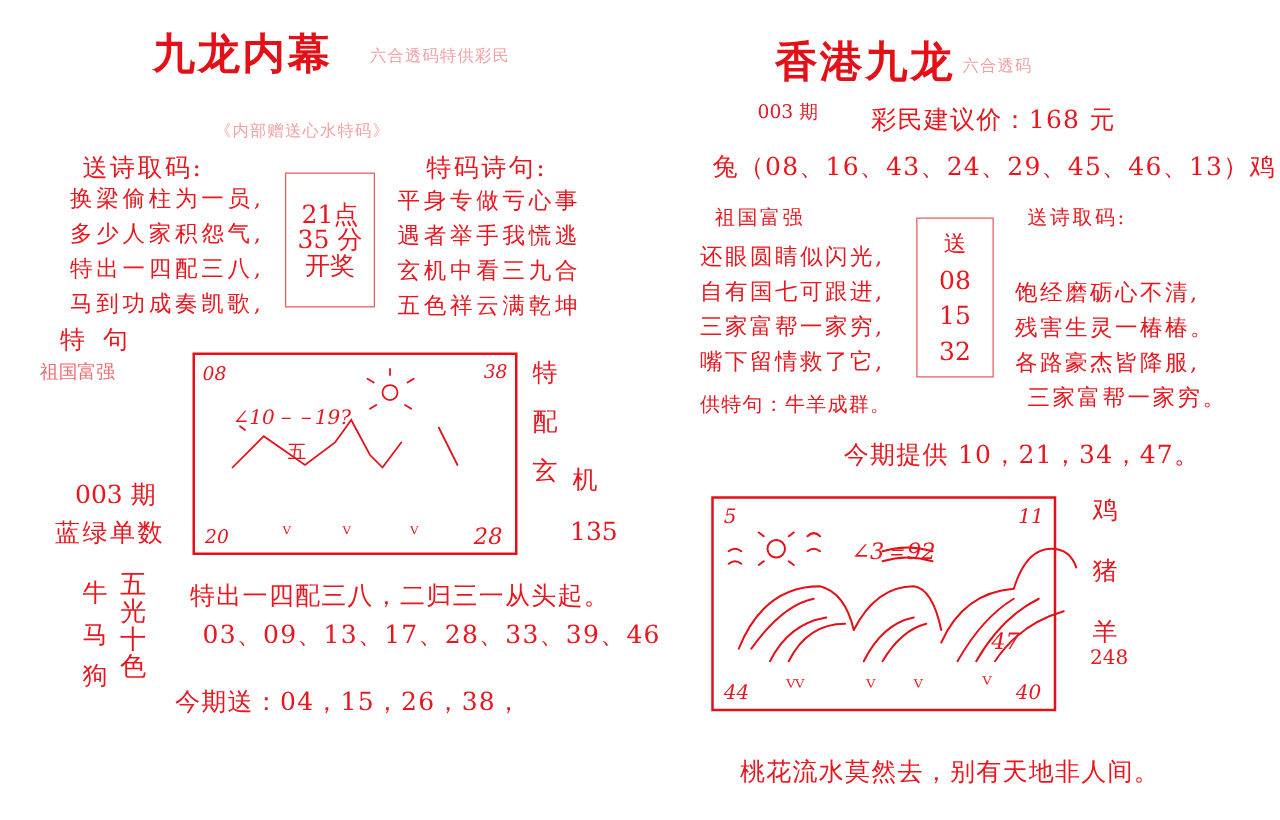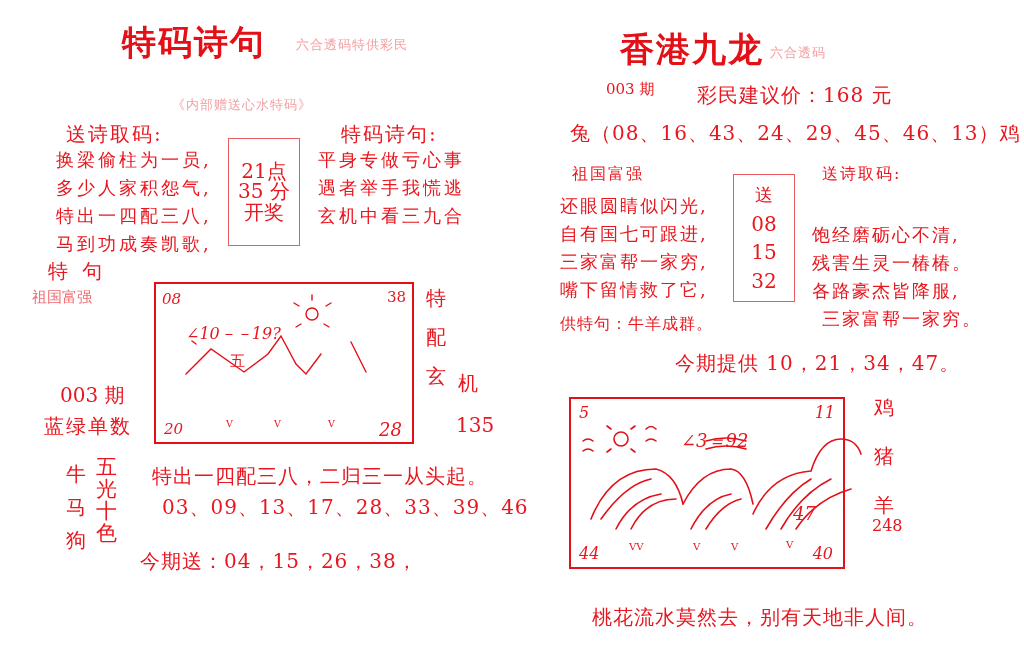--- a/index.html
+++ b/index.html
@@ -19,21 +19,21 @@
   .boxthick { position: absolute; border: 2.5px solid #e31018; }
   .vert { display: flex; flex-direction: column; align-items: center; }
   .centered { display: flex; flex-direction: column; align-items: center; justify-content: center; }
   svg { position: absolute; left: 0; top: 0; overflow: visible; }
 </style>
 </head>
 <body>
 
 <div>
 
-  <div class="abs title" style="left:122px; top:20px;">特码诗句</div>
+  <div class="abs title" style="left:122px; top:20px;">九龙内幕</div>
   <div class="abs sub" style="left:296px; top:36px;">六合透码特供彩民</div>
   <div class="abs sub" style="left:172px; top:96px;text-align:center;">《内部赠送心水特码》</div>
 
   <div class="abs t17" style="left:66px; top:121px; letter-spacing:2px;">送诗取码:</div>
   <div class="abs poem" style="left:56px; top:146px;">
     <div>换梁偷柱为一员,</div>
     <div>多少人家积怨气,</div>
     <div>特出一四配三八,</div>
     <div>马到功成奏凯歌,</div>
   </div>
@@ -44,34 +44,35 @@
     <div class="t17" style="line-height:20px;">21点</div>
     <div class="t17" style="line-height:20px;">35 分</div>
     <div class="t17" style="line-height:22px;">开奖</div>
   </div>
 
   <div class="abs t17" style="left:341px; top:121px; letter-spacing:2px;">特码诗句:</div>
   <div class="abs poem" style="left:318px; top:146px;font-family:Liberation Serif, serif;">
     <div>平身专做亏心事</div>
     <div>遇者举手我慌逃</div>
     <div>玄机中看三九合</div>
+    <div>五色祥云满乾坤</div>
   </div>
 
   <div class="boxthick" style="left:154px; top:282px; width:256px; height:158px;">
     <svg width="256" height="158">
       <g stroke="#e31018" fill="none" stroke-width="1.4" stroke-linecap="round">
         <path d="M30 90 L55 65 L88 88 L112 70 L125 52 L140 80 L150 90 L165 70"></path>
         <path d="M195 58 L210 88"></path>
         <circle cx="156" cy="30" r="6"></circle>
         <path d="M143 22 l-5 -3 M170 22 l5 -3 M145 40 l-5 3 M168 40 l5 3 M156 16 l0 -5"></path>
         <path d="M40 60 l-4 -3"></path>
       </g>
     </svg>
     <div class="abs t15" style="left:6px; top:6px; font-style:italic;">08</div>
-    <div class="abs t15" style="right:6px; top:4px; ">38</div>
+    <div class="abs t15" style="right:6px; top:4px; font-style:italic;">38</div>
     <div class="abs t15" style="left:8px; bottom:4px; font-style:italic;">20</div>
     <div class="abs t18" style="right:10px; bottom:2px; font-style:italic;">28</div>
     <div class="abs t16" style="left:30px; top:40px; font-style:italic;">∠10－－19?</div>
     <div class="abs t15" style="left:74px; top:68px;">五</div>
     <div class="abs t15" style="left:70px; bottom:6px;">ⱽ</div>
     <div class="abs t15" style="left:118px; bottom:6px;">ⱽ</div>
     <div class="abs t15" style="left:172px; bottom:6px;">ⱽ</div>
   </div>
 
   <div class="abs vert t17" style="left:426px; top:285px; gap:12px;">

